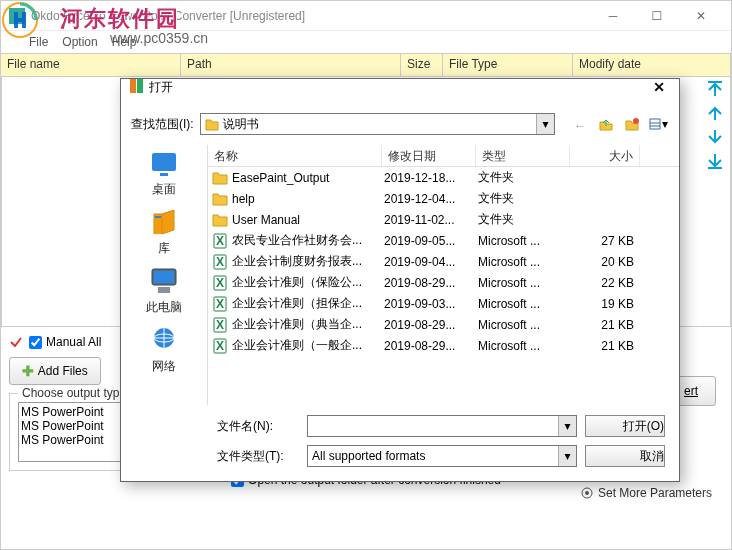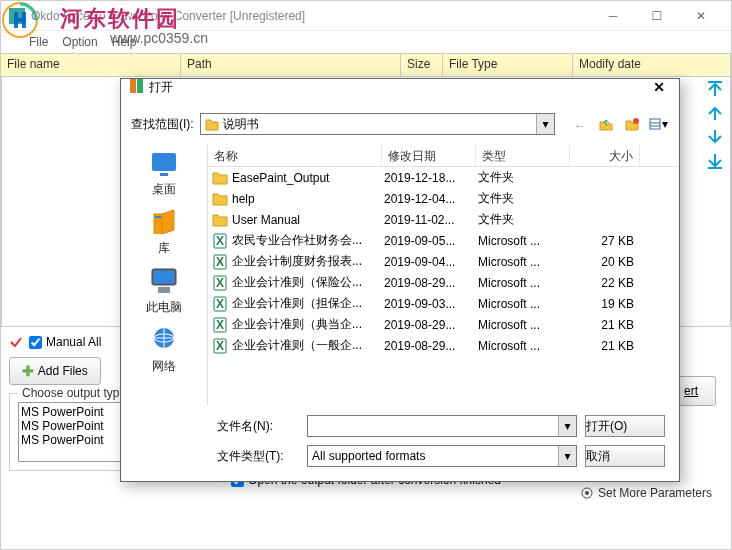--- a/index.html
+++ b/index.html
@@ -65,21 +65,21 @@
 .file-row .fname { width: 152px; overflow: hidden; white-space: nowrap; text-overflow: ellipsis; }
 .file-row .fdate { width: 94px; }
 .file-row .ftype { width: 94px; overflow: hidden; white-space: nowrap; text-overflow: ellipsis; }
 .file-row .fsize { width: 62px; text-align: right; }
 
 .dlg-footer { padding: 10px 14px 14px 96px; display: flex; flex-direction: column; gap: 8px; }
 .ft-row { display: flex; align-items: center; gap: 8px; }
 .ft-row label { width: 82px; }
 .ft-row .combo2 { flex: 1; height: 22px; border: 1px solid #777; background: #fff; display: flex; align-items: center; padding: 0 4px; position: relative; font-family: "SimSun", monospace; }
 .ft-row .combo2 .drop { position: absolute; right: 0; top: 0; bottom: 0; width: 18px; background: #e6e6e6; border-left: 1px solid #aaa; display:flex;align-items:center;justify-content:center; }
-.ft-row .dlg-btn { width: 80px; height: 22px; border: 1px solid #888; background: linear-gradient(#fdfdfd,#e6e6e6); text-align: left; line-height: 20px; }
+.ft-row .dlg-btn { width: 80px; height: 22px; border: 1px solid #888; background: linear-gradient(#fdfdfd,#e6e6e6); text-align: right; line-height: 20px; }
 
 
 .watermark { position: absolute; left: 0; top: 0; width: 260px; height: 46px; z-index: 200; opacity: .9; }
 .wm-logo { position:absolute; left:2px; top:2px; width:36px; height:36px; }
 .wm-text { position:absolute; left:60px; top:4px; font-size:22px; font-weight:bold; color:#be185d; letter-spacing:2px; text-shadow:1px 1px 0 #fff; }
 .wm-url { position:absolute; left:110px; top:30px; font-size:14px; color:#555; }
 
 .more-params { position:absolute; right:20px; bottom:50px; display:flex; align-items:center; gap:4px; color:#333; }
 .big-convert { position:absolute; right:16px; top:376px; width:50px; height:30px; border:1px solid #b0b0b0; border-radius:3px; background:linear-gradient(#fdfdfd,#e8e8e8); display:flex; align-items:center; justify-content:center;text-decoration:underline; }
 

